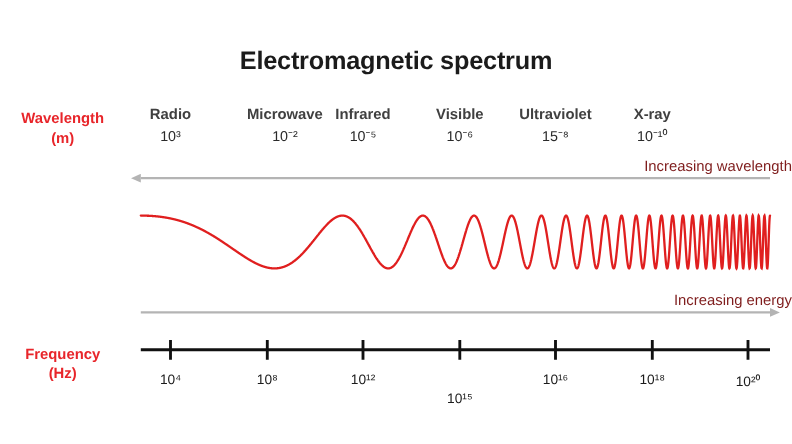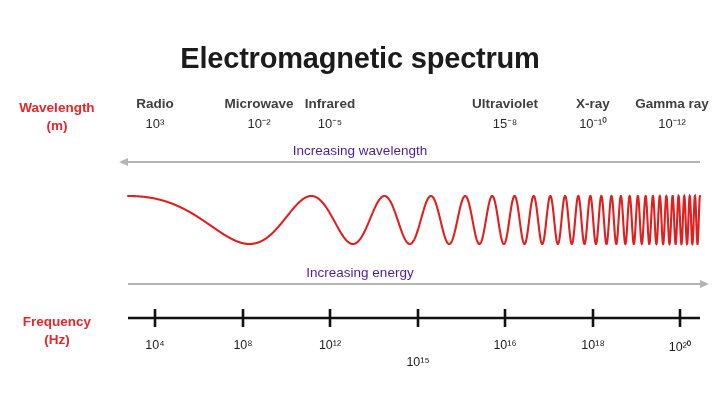--- a/index.html
+++ b/index.html
@@ -18,21 +18,21 @@
   #diagram {
     position: absolute;
     left: 0; top: 0;
     width: 720px; height: 404px;
   }
   .title {
     position: absolute;
     left: 0; top: 42px;
     width: 720px;
     text-align: center;
-    font-size: 29px;
+    font-size: 23px;
     font-weight: bold;
     color: #1b1b1b;
     letter-spacing: -0.2px;
   }
   .axis-label {
     position: absolute;
     color: #e8252a;
     font-weight: bold;
     font-size: 13.5px;
     text-align: center;
@@ -67,23 +67,23 @@
   .band .val {
     font-size: 13px;
     color: #2a2a2a;
     display: block;
     line-height: 1.4;
     margin-top: 2px;
   }
 
   .arrow-caption {
     position: absolute;
-    color: #4c1d95;
+    color: #7f1d1d;
     font-size: 13.5px;
-    text-align: center;
+    text-align: right;
     width: 720px;
     left: 0;
   }
   #wavelength-caption { top: 143px; }
   #energy-caption { top: 265px; }
 
   .tick-label {
     position: absolute;
     transform: translateX(-50%);
     font-size: 12.5px;
@@ -142,31 +142,31 @@
       <span class="val">10³</span>
     </div>
     <div class="band" style="left: 259px;">
       <span class="name">Microwave</span>
       <span class="val">10⁻²</span>
     </div>
     <div class="band" style="left: 330px;">
       <span class="name">Infrared</span>
       <span class="val">10⁻⁵</span>
     </div>
+    <div class="band" style="left: 418px;">
+      <span class="name">Visible</span>
+      <span class="val">10⁻⁶</span>
+    </div>
     <div class="band" style="left: 505px;">
       <span class="name">Ultraviolet</span>
       <span class="val">15⁻⁸</span>
     </div>
     <div class="band" style="left: 593px;">
       <span class="name">X-ray</span>
       <span class="val">10⁻¹⁰</span>
-    </div>
-    <div class="band" style="left: 672px;">
-      <span class="name">Gamma ray</span>
-      <span class="val">10⁻¹²</span>
     </div>
   </div>
 
 <div class="arrow-caption" id="wavelength-caption">Increasing wavelength</div>
 
 <div class="arrow-caption" id="energy-caption">Increasing energy</div>
 
 <div id="tick-label-row">
     <div class="tick-label" style="left: 155px;">10⁴</div>
     <div class="tick-label" style="left: 243px;">10⁸</div>

